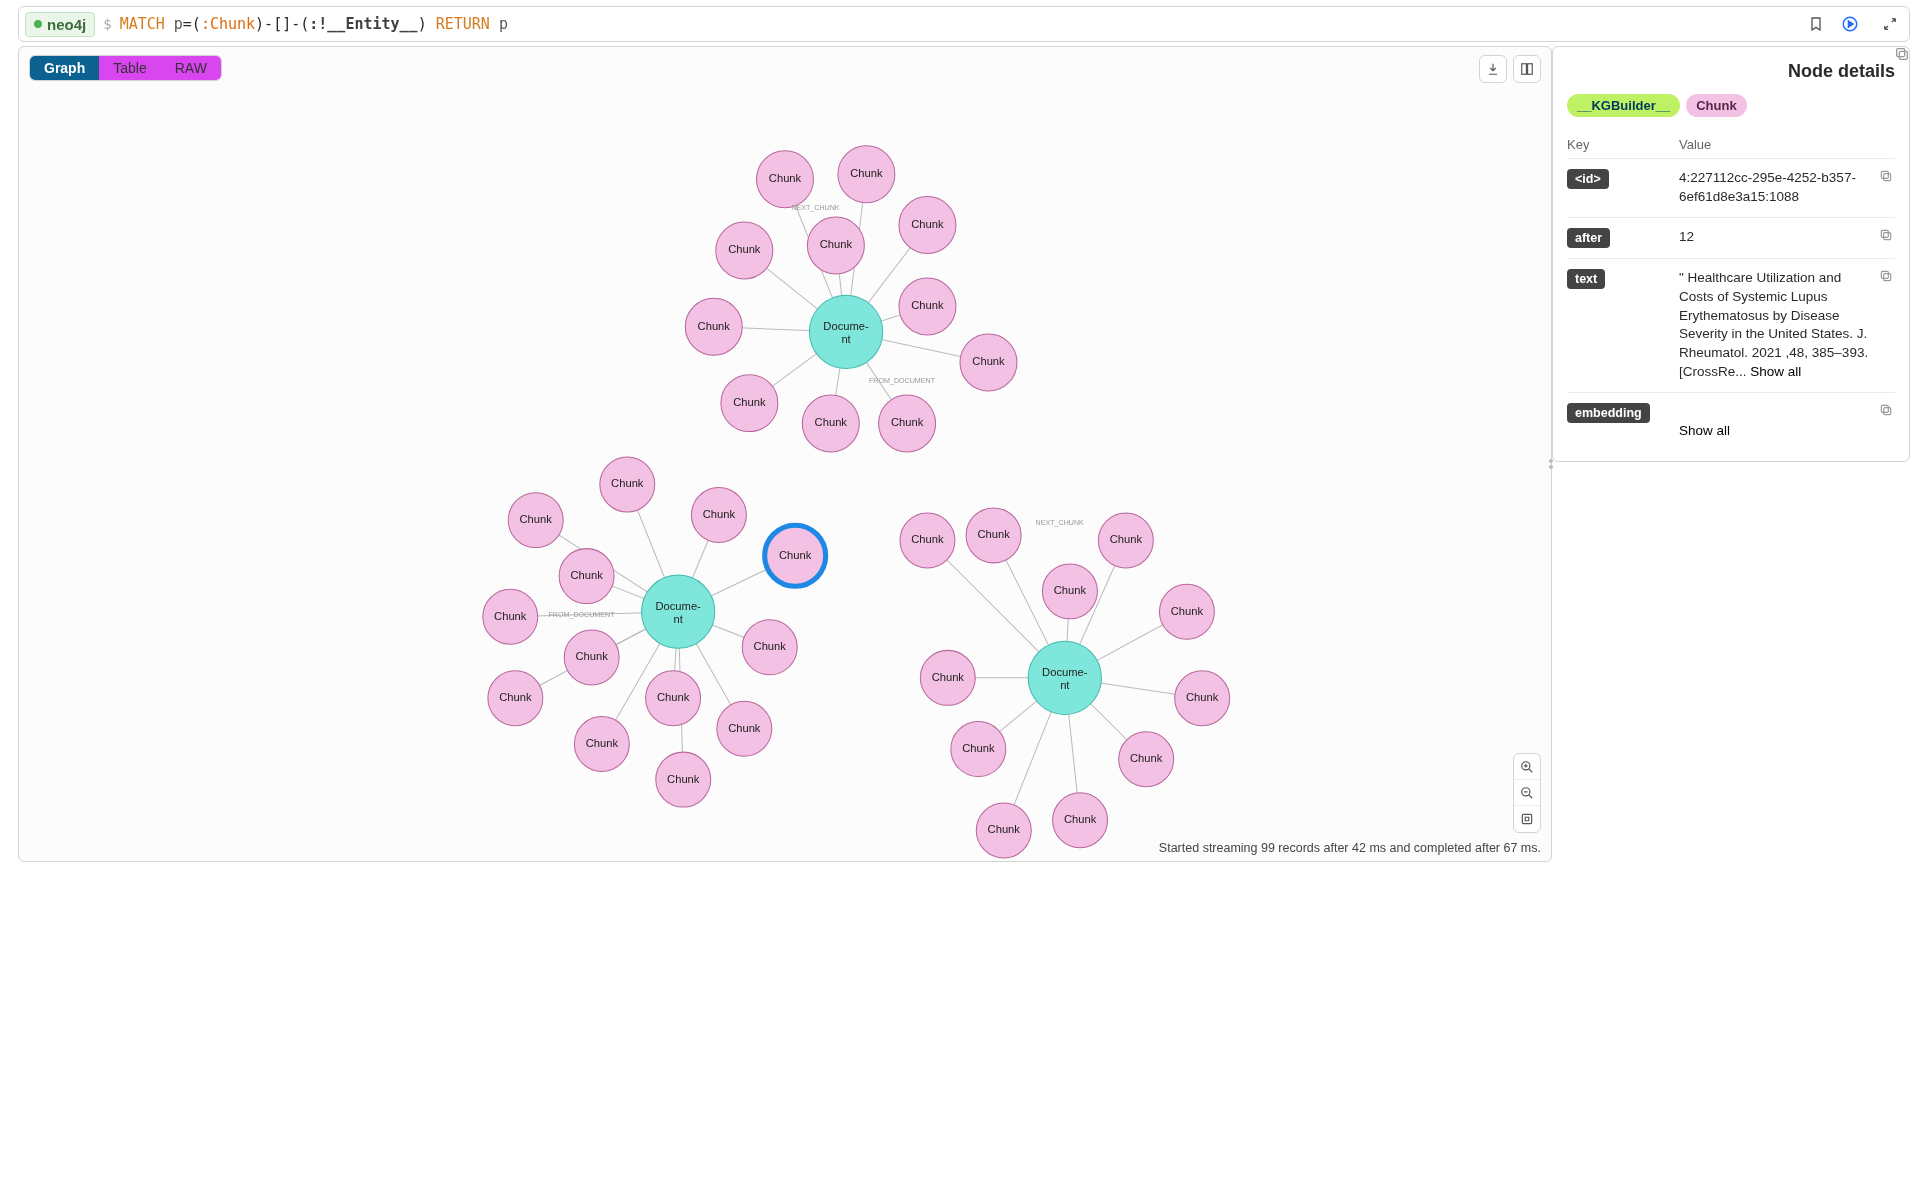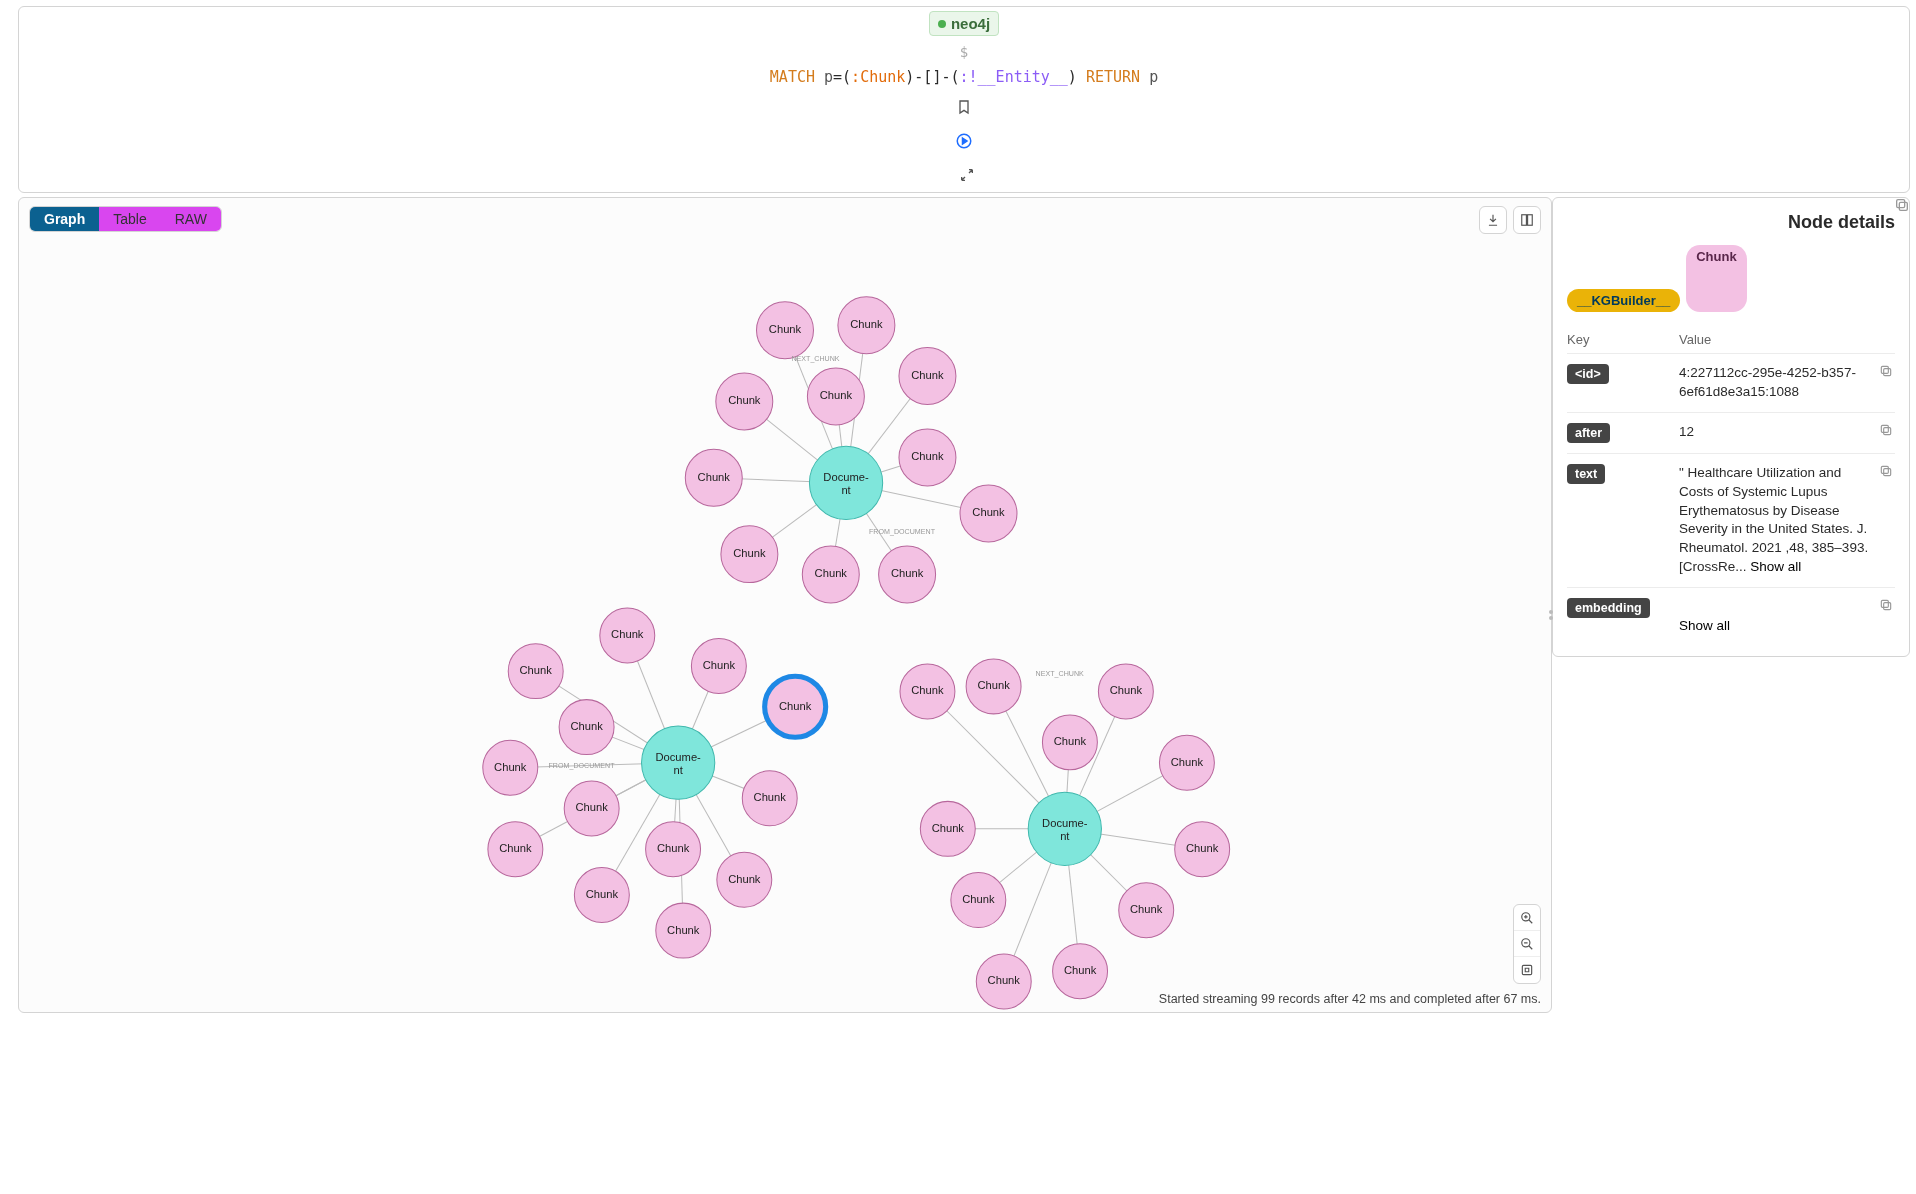--- a/index.html
+++ b/index.html
@@ -1,26 +1,26 @@
 <!DOCTYPE html>
 <html><head>
 <meta charset="utf-8">
 <style>
 * { box-sizing: border-box; margin: 0; padding: 0; }
 body { font-family: -apple-system, BlinkMacSystemFont, "Segoe UI", Helvetica, Arial, sans-serif; background: #fff; font-size: 14px; color: #2a2a2a; }
 
-.query-bar { display: flex; align-items: center; border: 1px solid #d4d4d4; border-radius: 6px; margin: 6px 6px 4px 18px; padding: 4px 6px; gap: 8px; flex-direction: column; }
+.query-bar { display: flex; align-items: center; border: 1px solid #d4d4d4; border-radius: 6px; margin: 6px 6px 4px 18px; padding: 4px 6px; gap: 8px; }
 .db-badge { display: inline-flex; align-items: center; gap: 5px; background: #eaf6ea; border: 1px solid #c1e3c1; border-radius: 4px; padding: 3px 8px; font-weight: 600; color: #3b6d3b; font-size: 15px; }
 .db-dot { width: 8px; height: 8px; border-radius: 50%; background: #4caf50; }
 .prompt-dollar { color: #aaa; font-family: monospace; }
 .query-text { font-family: "Menlo", "Consolas", monospace; font-size: 15px; flex: 1; white-space: pre; }
 .kw-match { color: #d47c1d; }
 .kw-var { color: #555; }
 .kw-label { color: #e26b0a; }
-.kw-label2 { color: #8b5cf6; }
+.kw-label2 { color: #404040; font-weight: bold; }
 .kw-return { color: #d47c1d; }
 .icon-btn { width: 26px; height: 26px; display:flex; align-items:center; justify-content:center; border:none; background:none; border-radius:4px; cursor:pointer; color:#555; }
 .icon-btn.run { color:#1e6dff; }
 .icon-btn.collapse { margin-left:6px; color:#555; }
 
 .main-area { display: flex; padding: 0 6px 4px 18px; height: 820px; }
 
 .graph-panel { position: relative; flex: 1; border: 1px solid #d4d4d4; border-radius: 6px; overflow: hidden; background: #fcfcfc; }
 
 .tabs { position: absolute; top: 8px; left: 10px; display: inline-flex; border: 1px solid #d4d4d4; border-radius: 6px; overflow: hidden; background: #fff; z-index:3; }
@@ -46,21 +46,21 @@
 .node text { font-size:11px; fill:#222; text-anchor:middle; dominant-baseline:middle; pointer-events:none; }
 .edge { stroke:#bbb; stroke-width:1; fill:none; }
 .edge-label { font-size:7px; fill:#999; text-anchor:middle; }
 marker path { fill:#bbb; }
 
 .details-panel { width: 358px; border: 1px solid #d4d4d4; border-radius: 6px; padding: 14px 14px 10px 14px; overflow:auto; }
 .details-header { display:flex; align-items:center; justify-content:flex-end; margin-bottom:12px; }
 .details-header h2 { font-size:18px; font-weight:700; }
 .chips { display:flex; gap:6px; margin-bottom:14px; }
 .chip { padding:4px 10px; border-radius:14px; font-size:13px; font-weight:600; }
-.chip.kg { background:#eab308; color:#003a5c;margin-top:44px; }
+.chip.kg { background:#bef264; color:#003a5c; }
 .chip.ch { background:#f3c1e3; color:#59264a; }
 
 .prop-row { display:flex; align-items:flex-start; gap:12px; padding:10px 0; border-top:1px solid #ececec; }
 .prop-key { flex:0 0 100px; }
 .prop-key .key-badge { display:inline-block; background:#444; color:#fff; border-radius:4px; padding:3px 8px; font-size:12.5px; font-weight:600; }
 .prop-val { flex:1; font-size:13.5px; color:#2a2a2a; word-break:break-word; line-height:1.4; position:relative; padding-right:18px; }
 .copy-mini { position:absolute; right:0; top:0; width:16px; height:16px; color:#999; cursor:pointer; }
 .show-all { color:#000000; cursor:pointer; }
 
 .table-head { display:flex; padding:6px 0; font-size:13px; color:#666; }

